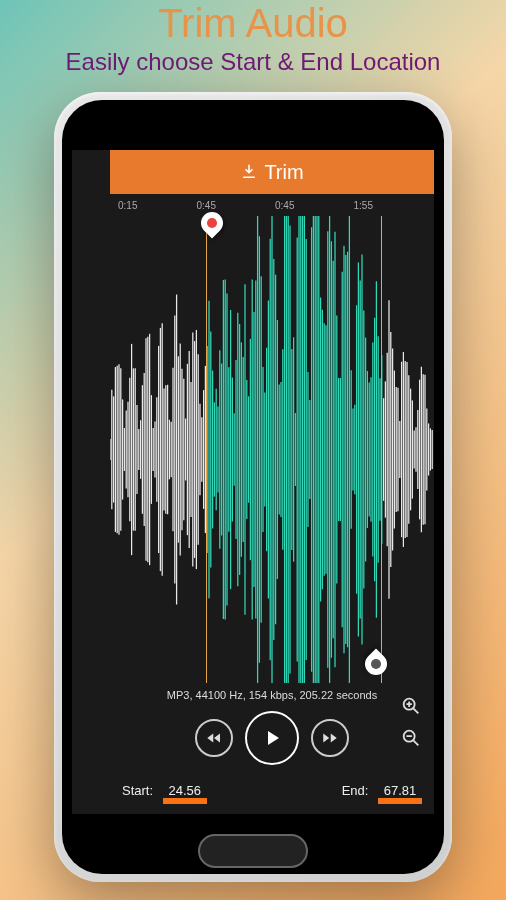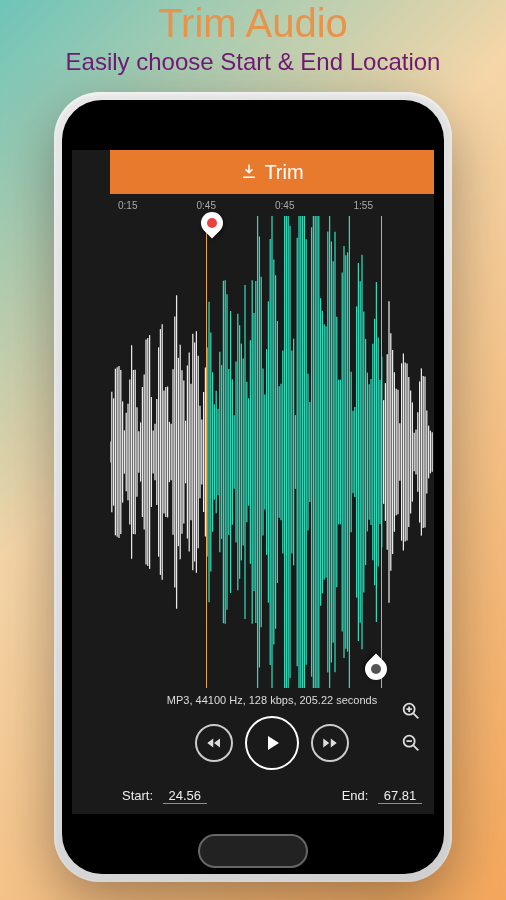--- a/index.html
+++ b/index.html
@@ -165,21 +165,21 @@
   gap: 8px;
 }
 .zoom-btn { width: 24px; height: 24px; color: #ddd; cursor: pointer; }
 .bottom-row {
   display: flex;
   justify-content: space-between;
   padding: 8px 12px 10px;
   color: #eee;
   font-size: 13px;
 }
-.bottom-row .val { display: inline-block; min-width: 44px; border-bottom: 1px solid #f97316; text-align: center; margin-left: 6px; }
+.bottom-row .val { display: inline-block; min-width: 44px; border-bottom: 6px solid #f97316; text-align: center; margin-left: 6px; }
 </style>
 </head>
 <body>
 
 <div class="promo-header">
   <div class="promo-title">Trim Audio</div>
   <div class="promo-subtitle">Easily choose Start &amp; End Location</div>
 </div>
 
 <div class="phone">
@@ -393,21 +393,21 @@
               <div class="marker-pin-dot" style="background:#e8433f"></div>
             </div>
         </div>
         <div class="marker-end">
           <div class="marker-pin">
               <div class="marker-pin-dot" style="background:#555"></div>
             </div>
         </div>
       </div>
 
-      <div class="info-row">MP3, 44100 Hz, 128 kbps, 205.22 seconds</div>
+      <div class="info-row">MP3, 44100 Hz, 154 kbps, 205.22 seconds</div>
 
       <div class="controls">
         <button class="ctrl-btn">
           <svg width="18" height="18" viewBox="0 0 24 24">
               <path d="M11 18V6l-8 6 8 6zm1-6l8 6V6l-8 6z" fill="#ddd"></path>
             </svg>
         </button>
         <button class="ctrl-btn play-btn">
           <svg width="24" height="24" viewBox="0 0 24 24">
               <path d="M8 5v14l11-7z" fill="#fff"></path>

